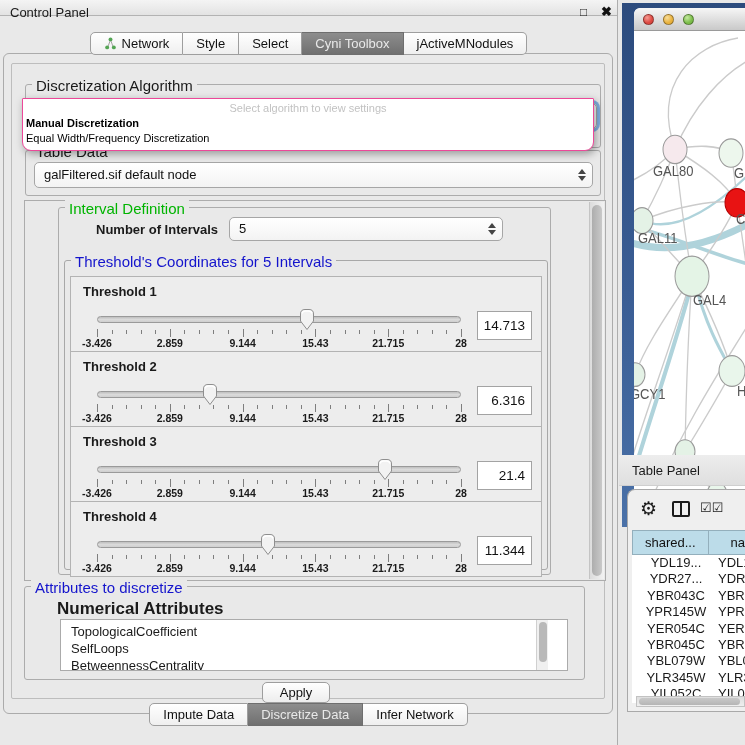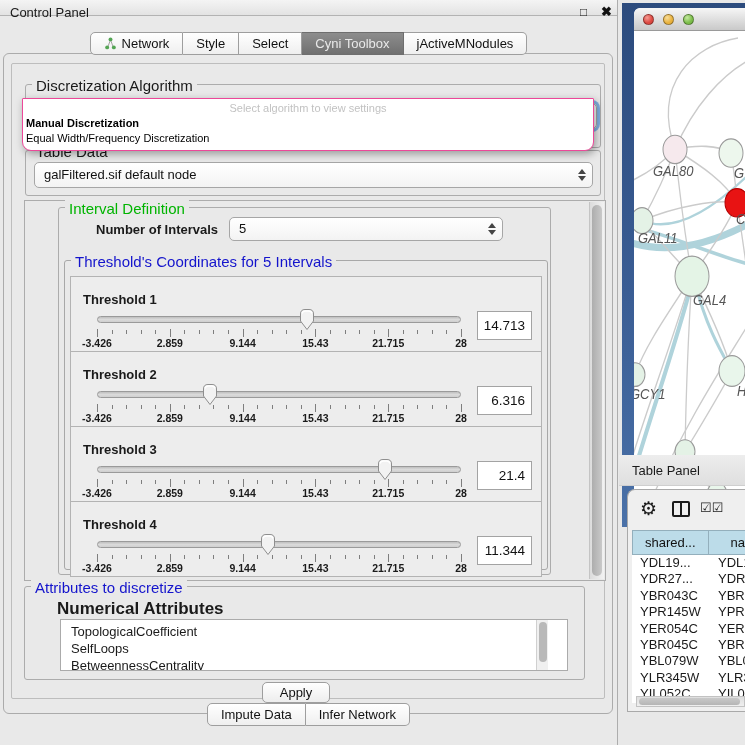--- a/index.html
+++ b/index.html
@@ -74,21 +74,21 @@
 
   #grp-interval { left:33px; top:6px; width:493px; height:368px; }
   #lbl-numint { position:absolute; left:37px; top:14px; font-size:13px; font-weight:bold; }
   #combo-numint { left:170px; top:9px; width:274px; height:24px; line-height:22px; }
   #grp-thresholds { left:5px; top:52px; width:484px; height:310px; border-color:#A8A8A8; }
 
   .thr { position:relative; margin:0 5px; height:76px; border:1px solid #B3B3B3;
     background:#EDEDED; }
   .thr + .thr { margin-top:-1px; }
   .thr:first-child { margin-top:15px; }
-  .thr-label { padding:7px 0 0 12px; font-weight:bold; font-size:13px;margin-top:8px; }
+  .thr-label { padding:7px 0 0 12px; font-weight:bold; font-size:13px; }
   .thr-row { position:absolute; left:26px; right:9px; top:32px; height:42px; display:flex; }
   .slider { position:relative; flex:1; margin-right:16px; height:42px; }
   .track { position:absolute; left:0; right:0; top:7px; height:7px; border:1px solid #9A9A9A;
     border-radius:4px; background:linear-gradient(#BFBFBF,#DADADA 50%,#CFCFCF); }
   .thumb { position:absolute; top:-1px; width:16px; height:23px; }
   .ticks { position:absolute; left:0; right:0; top:19px; height:9px; }
   .tick { position:absolute; width:1px; background:#7E7E7E; top:2px; height:4px; }
   .tick.major { top:1px; height:8px; }
   .tlabels { position:absolute; left:0; right:0; top:28px; height:13px;
     font-size:10.5px; font-weight:bold; color:#1A1A1A; }
@@ -108,21 +108,21 @@
   #attr-scroll .vthumb { position:absolute; left:2px; right:1px; top:2px; height:40px;
     background:#B9B9B9; border-radius:5px; }
 
   #apply-btn { position:absolute; left:250px; top:618px; width:68px; height:21px;
     background:linear-gradient(#FFFFFF,#EDEDED); border:1px solid #9E9E9E; border-radius:5px;
     font-family:inherit; font-size:13px; color:#111; cursor:pointer; }
 
   
   #right-region { position:absolute; left:619px; top:0; width:126px; height:745px; background:#E8E8E8; }
   #net-frame { position:absolute; left:3px; top:3px; right:0; height:524px;
-    background:linear-gradient(180deg,#2C4B7D 0%,#3A5D94 55%,#4A71A8 100%);font-style:italic; }
+    background:linear-gradient(180deg,#2C4B7D 0%,#3A5D94 55%,#4A71A8 100%); }
   #net-window { position:absolute; left:12px; top:5px; right:0; bottom:28px; background:#FFF;
     border-radius:6px 0 0 0; overflow:hidden; }
   #net-titlebar { position:absolute; left:0; top:0; right:0; height:23px;
     background:linear-gradient(#F6F6F6,#C9C9C9); border-bottom:1px solid #9A9A9A;
     border-radius:6px 0 0 0; }
   .tl { position:absolute; top:6px; width:11px; height:11px; border-radius:50%;
     border:1px solid rgba(0,0,0,.35); }
   #tl-red    { left:9px;  background:radial-gradient(circle at 35% 30%,#F59A93,#DD4840 60%); }
   #tl-yellow { left:29px; background:radial-gradient(circle at 35% 30%,#F7DD9A,#E9B13C 60%); }
   #tl-green  { left:49px; background:radial-gradient(circle at 35% 30%,#C4E8A0,#7BBD49 60%); }
@@ -144,21 +144,21 @@
     margin-left:-1px; background:#1A1A1A; }
   #checks-icon { position:absolute; left:72px; top:10px; font-size:13px; letter-spacing:0;
     color:#1A1A1A; }
   #gtable { position:absolute; left:4px; top:40px; right:0; bottom:0; overflow:hidden; }
   .hrow { display:flex; height:25px; }
   .hcell { background:#BCDCE9; border:1px solid #93AFBC; border-right:none; font-size:13px;
     text-align:center; line-height:23px; color:#111; }
   .hcell:first-child { width:80px; }
   .hcell:last-child { flex:1; text-align:left; padding-left:22px; border-left:1px solid #93AFBC; }
   .trow { display:flex; height:16.4px; font-size:13px; line-height:16.4px; background:#FFF; }
-  .tcell:first-child { width:80px; text-align:left;padding-left:8px; }
+  .tcell:first-child { width:80px; text-align:center;padding-left:8px; }
   .tcell:last-child { flex:1; padding-left:6px; overflow:hidden; white-space:nowrap; }
   #hscroll { position:absolute; left:4px; right:0; bottom:4px; height:11px;
     background:linear-gradient(#DEDEDE,#EFEFEF); border:1px solid #C2C2C2; }
   #hscroll .hthumb { position:absolute; left:2px; top:1px; bottom:1px; width:94%;
     background:linear-gradient(#C9C9C9,#B5B5B5); border-radius:5px; }
 </style>
 </head>
 <body>
 
 <div id="stage">
@@ -460,20 +460,23 @@
           </div>
         </div>
 
         <button id="apply-btn">Apply</button>
       </div>
     </div>
 
     <div class="tabbar" id="bottom-tabs">
         <div class="tab">
           <span>Impute Data</span>
+        </div>
+        <div class="tab sel">
+          <span>Discretize Data</span>
         </div>
         <div class="tab">
           <span>Infer Network</span>
         </div>
       </div>
   </div>
 
   <div id="right-region">
     <div id="net-frame">
       <div id="net-window">

